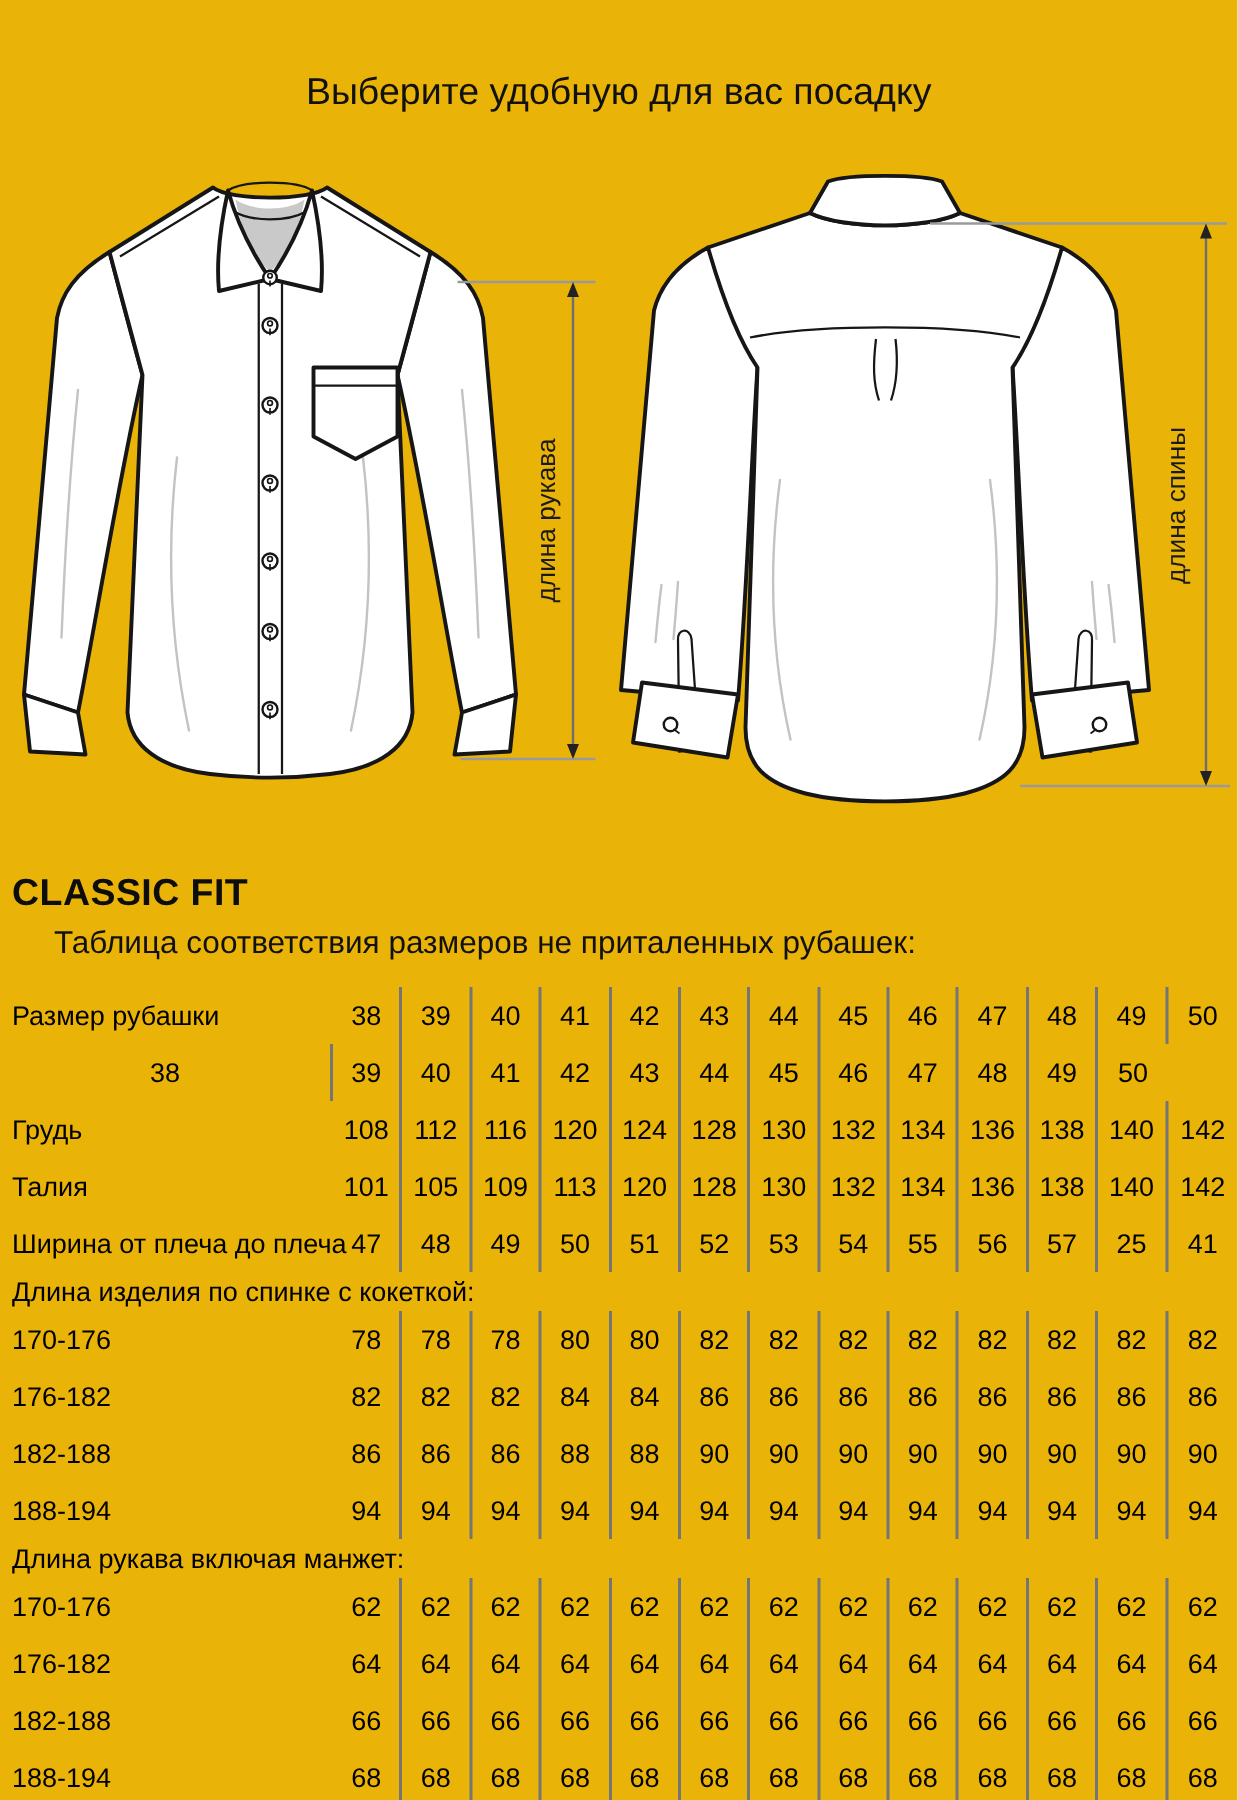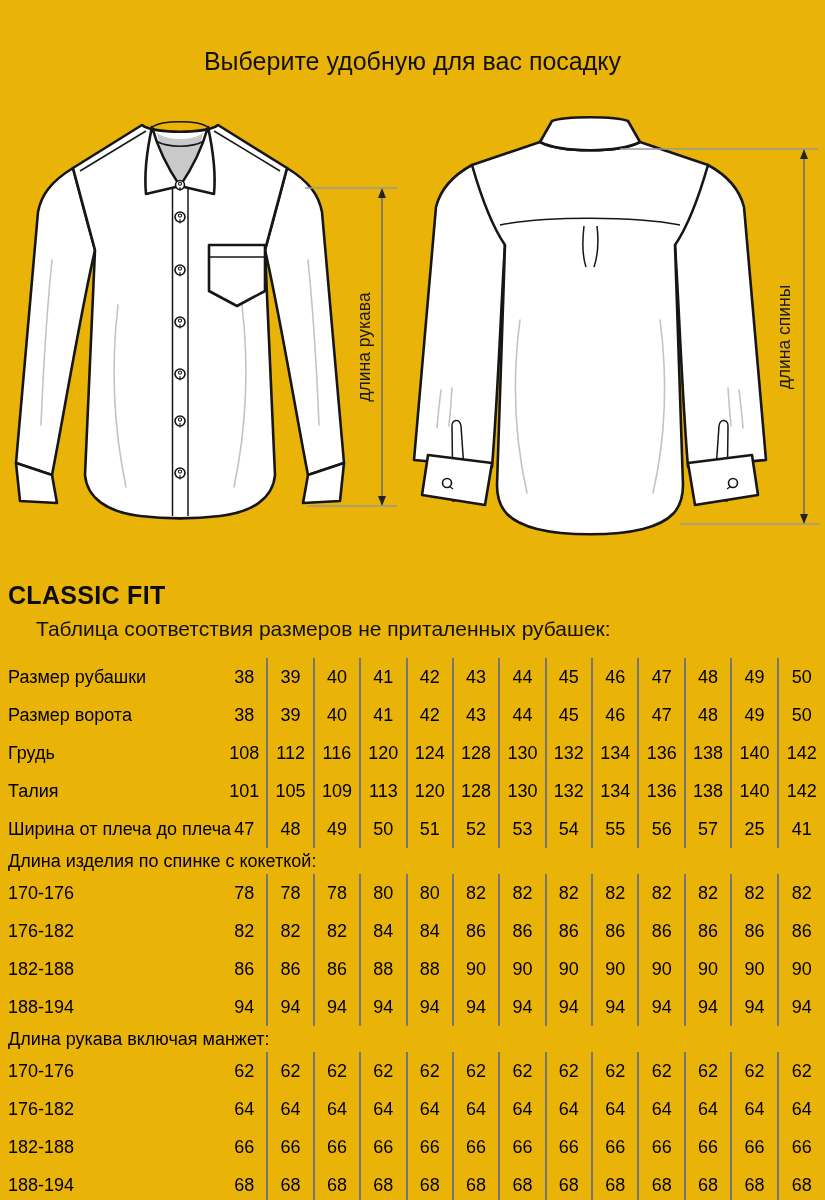--- a/index.html
+++ b/index.html
@@ -175,21 +175,20 @@
         <div class="t-cell">43</div>
         <div class="t-cell">44</div>
         <div class="t-cell">45</div>
         <div class="t-cell">46</div>
         <div class="t-cell">47</div>
         <div class="t-cell">48</div>
         <div class="t-cell">49</div>
         <div class="t-cell last">50</div>
       </div>
       <div class="t-row">
-      <div class="t-label">Размер ворота</div>
     <div class="t-cell">38</div>
         <div class="t-cell">39</div>
         <div class="t-cell">40</div>
         <div class="t-cell">41</div>
         <div class="t-cell">42</div>
         <div class="t-cell">43</div>
         <div class="t-cell">44</div>
         <div class="t-cell">45</div>
         <div class="t-cell">46</div>
         <div class="t-cell">47</div>

